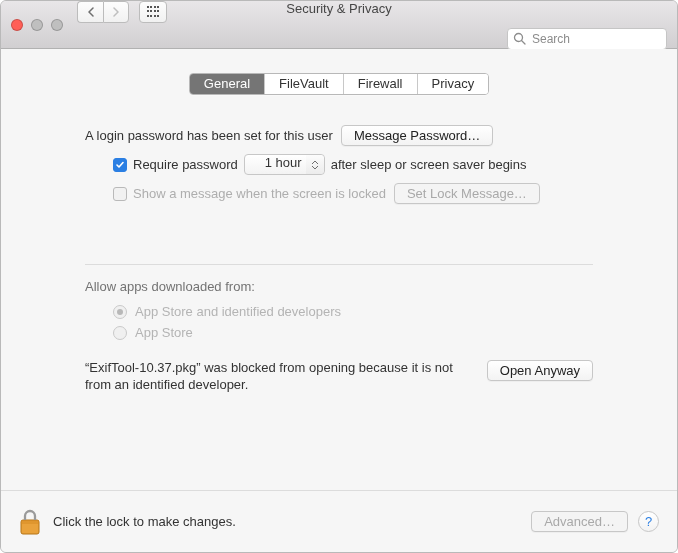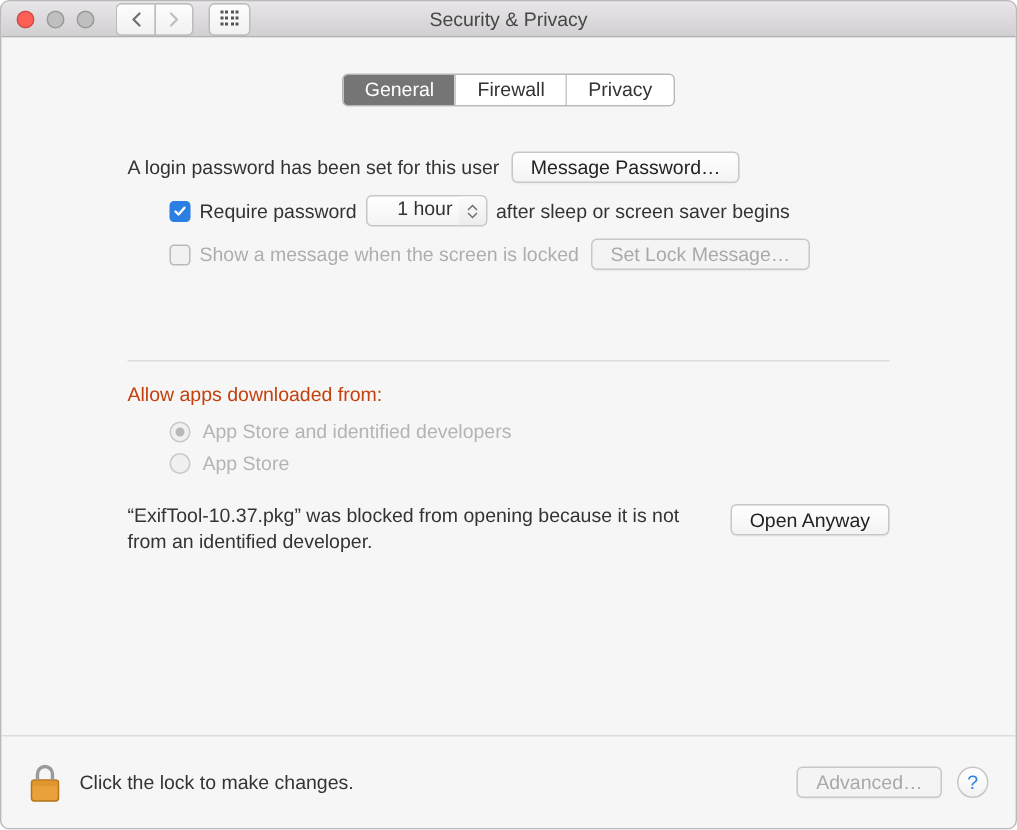--- a/index.html
+++ b/index.html
@@ -14,25 +14,24 @@
     height: 553px;
     background: linear-gradient(#ececec, #ececec);
     border: 1px solid #b9b9b9;
     border-radius: 6px;
     overflow: hidden;
     position: relative;
     display: flex;
     flex-direction: column;
   }
   .titlebar {
-    height: 24px;
+    height: 48px;
     background: linear-gradient(#e8e6e8, #d1cfd1);
     border-bottom: 1px solid #b1b1b1;
     display: flex;
-    align-items: center;
     position: relative;
   }
   .traffic {
     display: flex;
     gap: 8px;
     margin-left: 10px;
     align-items: center;
   }
   .traffic .dot {
     width: 12px; height: 12px; border-radius: 50%;
@@ -276,20 +275,21 @@
         <span style="color:#8c8c8c;">Search</span>
       </div>
     </div>
   </div>
 
   <div class="body">
 
     <div class="tabs-wrap">
       <div class="tabs">
         <div class="tab active">General</div>
+        <div class="tab">FileVault</div>
         <div class="tab">Firewall</div>
         <div class="tab">Privacy</div>
       </div>
     </div>
 
     <div class="section">
 
       <div class="row">
         <span class="text">A login password has been set for this user</span>
         <button class="mac-btn">Message Password…</button>
@@ -319,21 +319,21 @@
       <div class="row" style="margin-left:28px;">
         <span class="checkbox disabled">
           
         </span>
         <span class="dim">Show a message when the screen is locked</span>
         <button class="mac-btn disabled" style="margin-left:8px;">Set Lock Message…</button>
       </div>
 
       <hr class="divider">
 
-      <div style="font-size:13px; color:#c2410c; margin-bottom:10px;">Allow apps downloaded from:</div>
+      <div style="font-size:13px; color:#737373; margin-bottom:10px;">Allow apps downloaded from:</div>
 
       <div class="radio-row">
         <span class="radio sel"></span>
         <span>App Store and identified developers</span>
       </div>
       <div class="radio-row">
         <span class="radio"></span>
         <span>App Store</span>
       </div>
 

